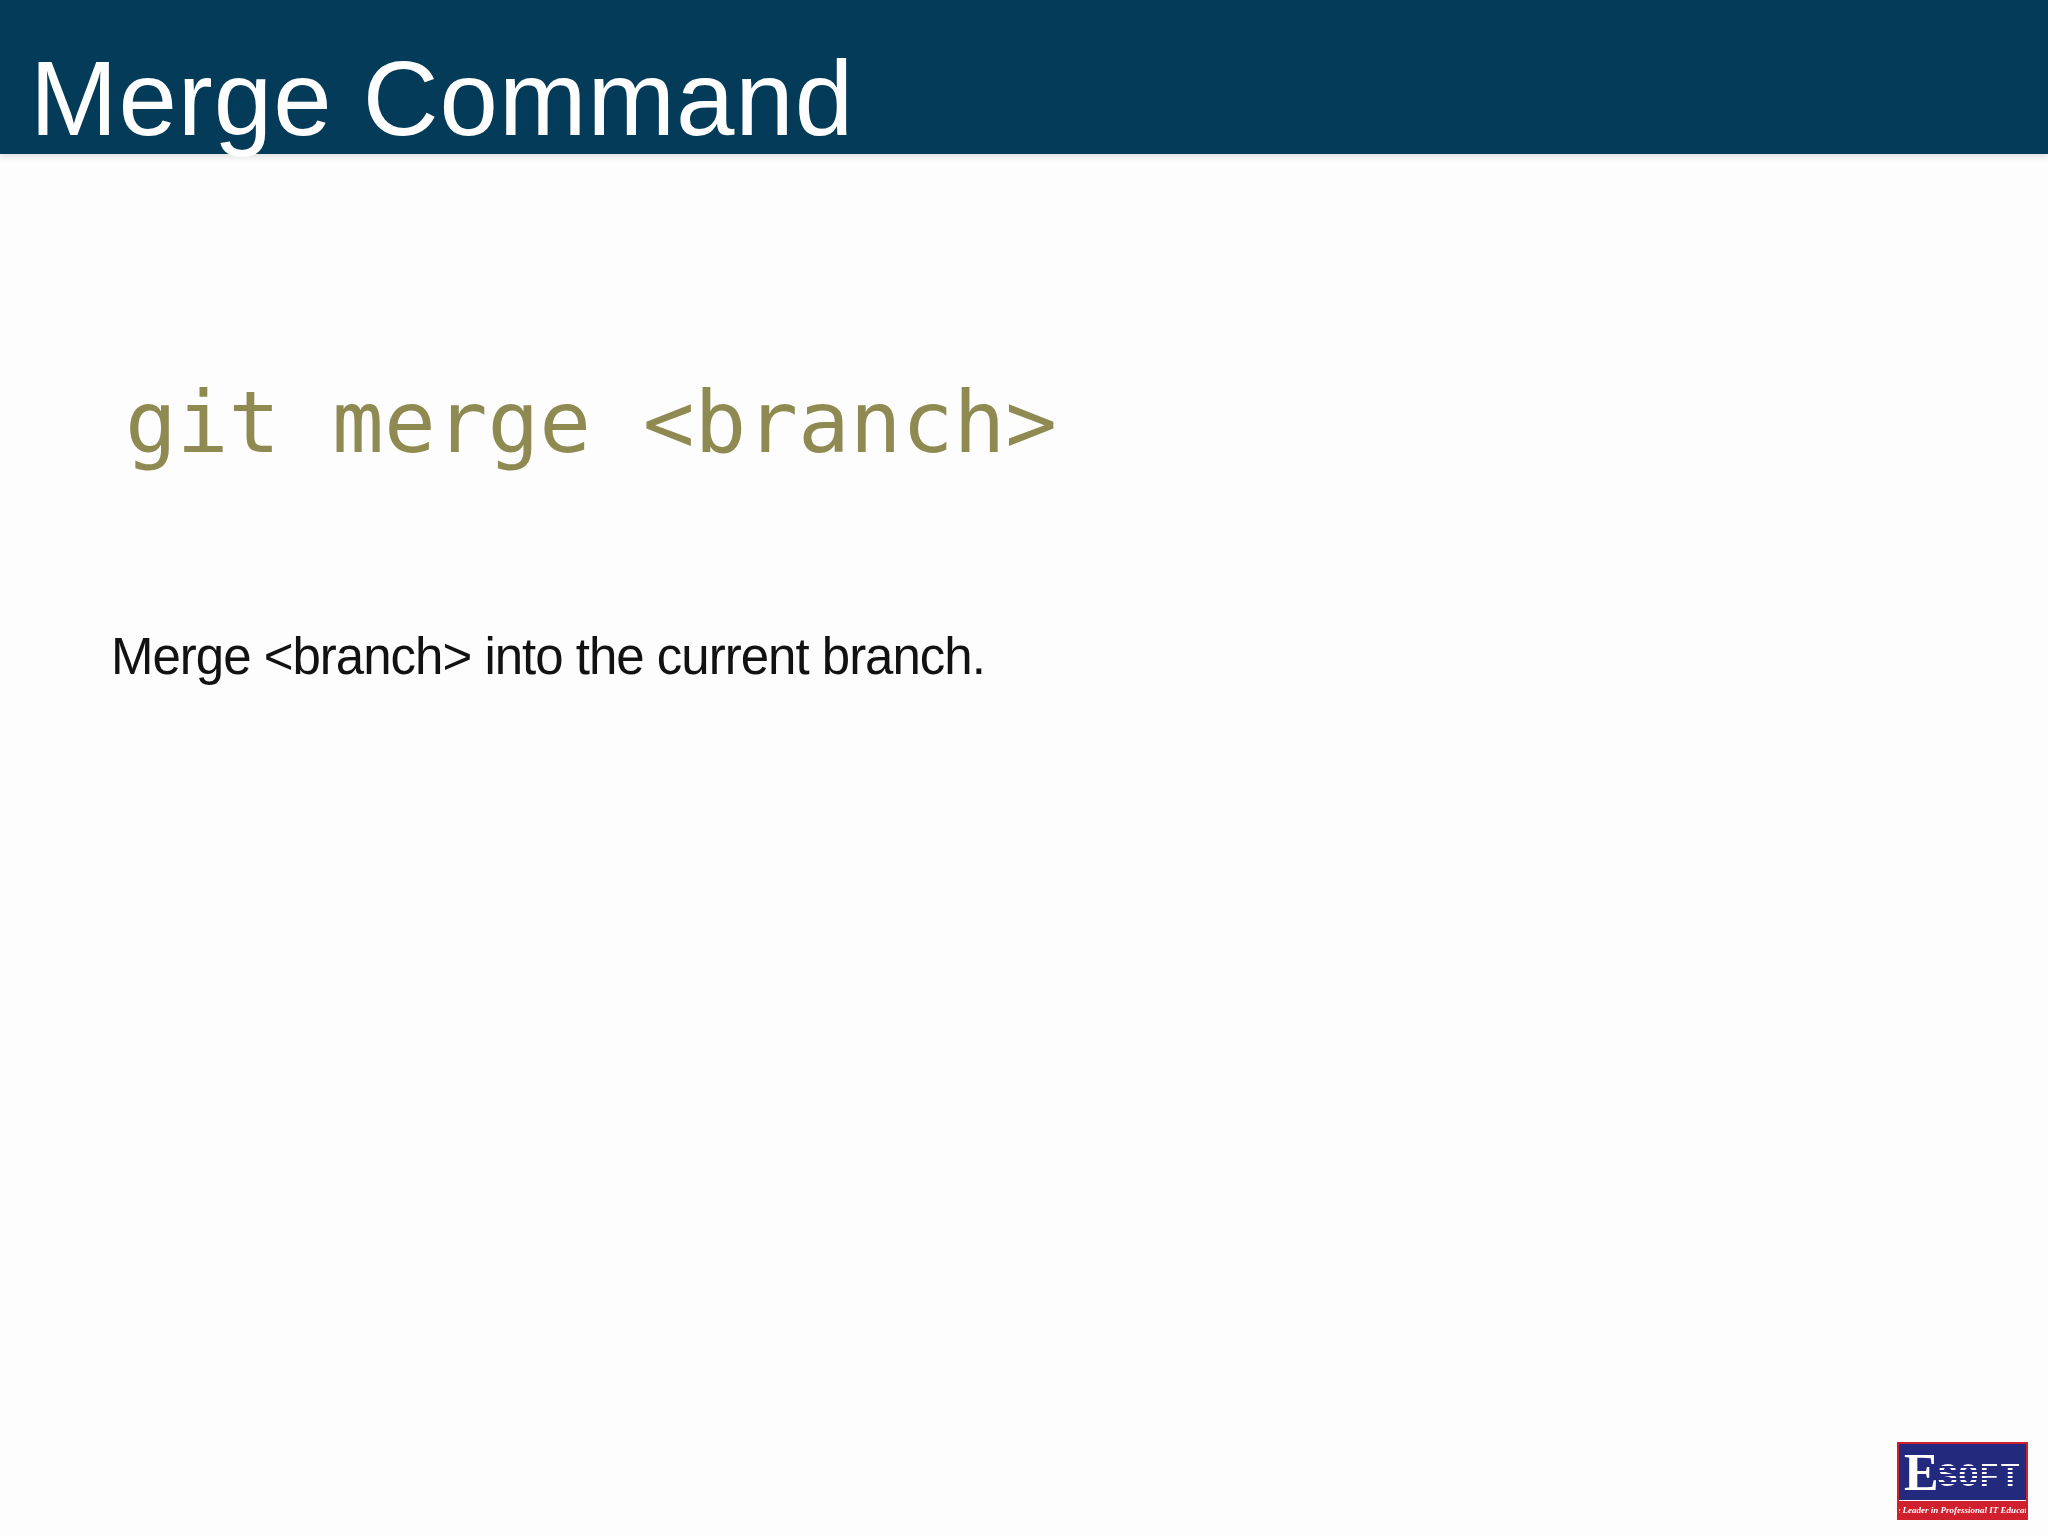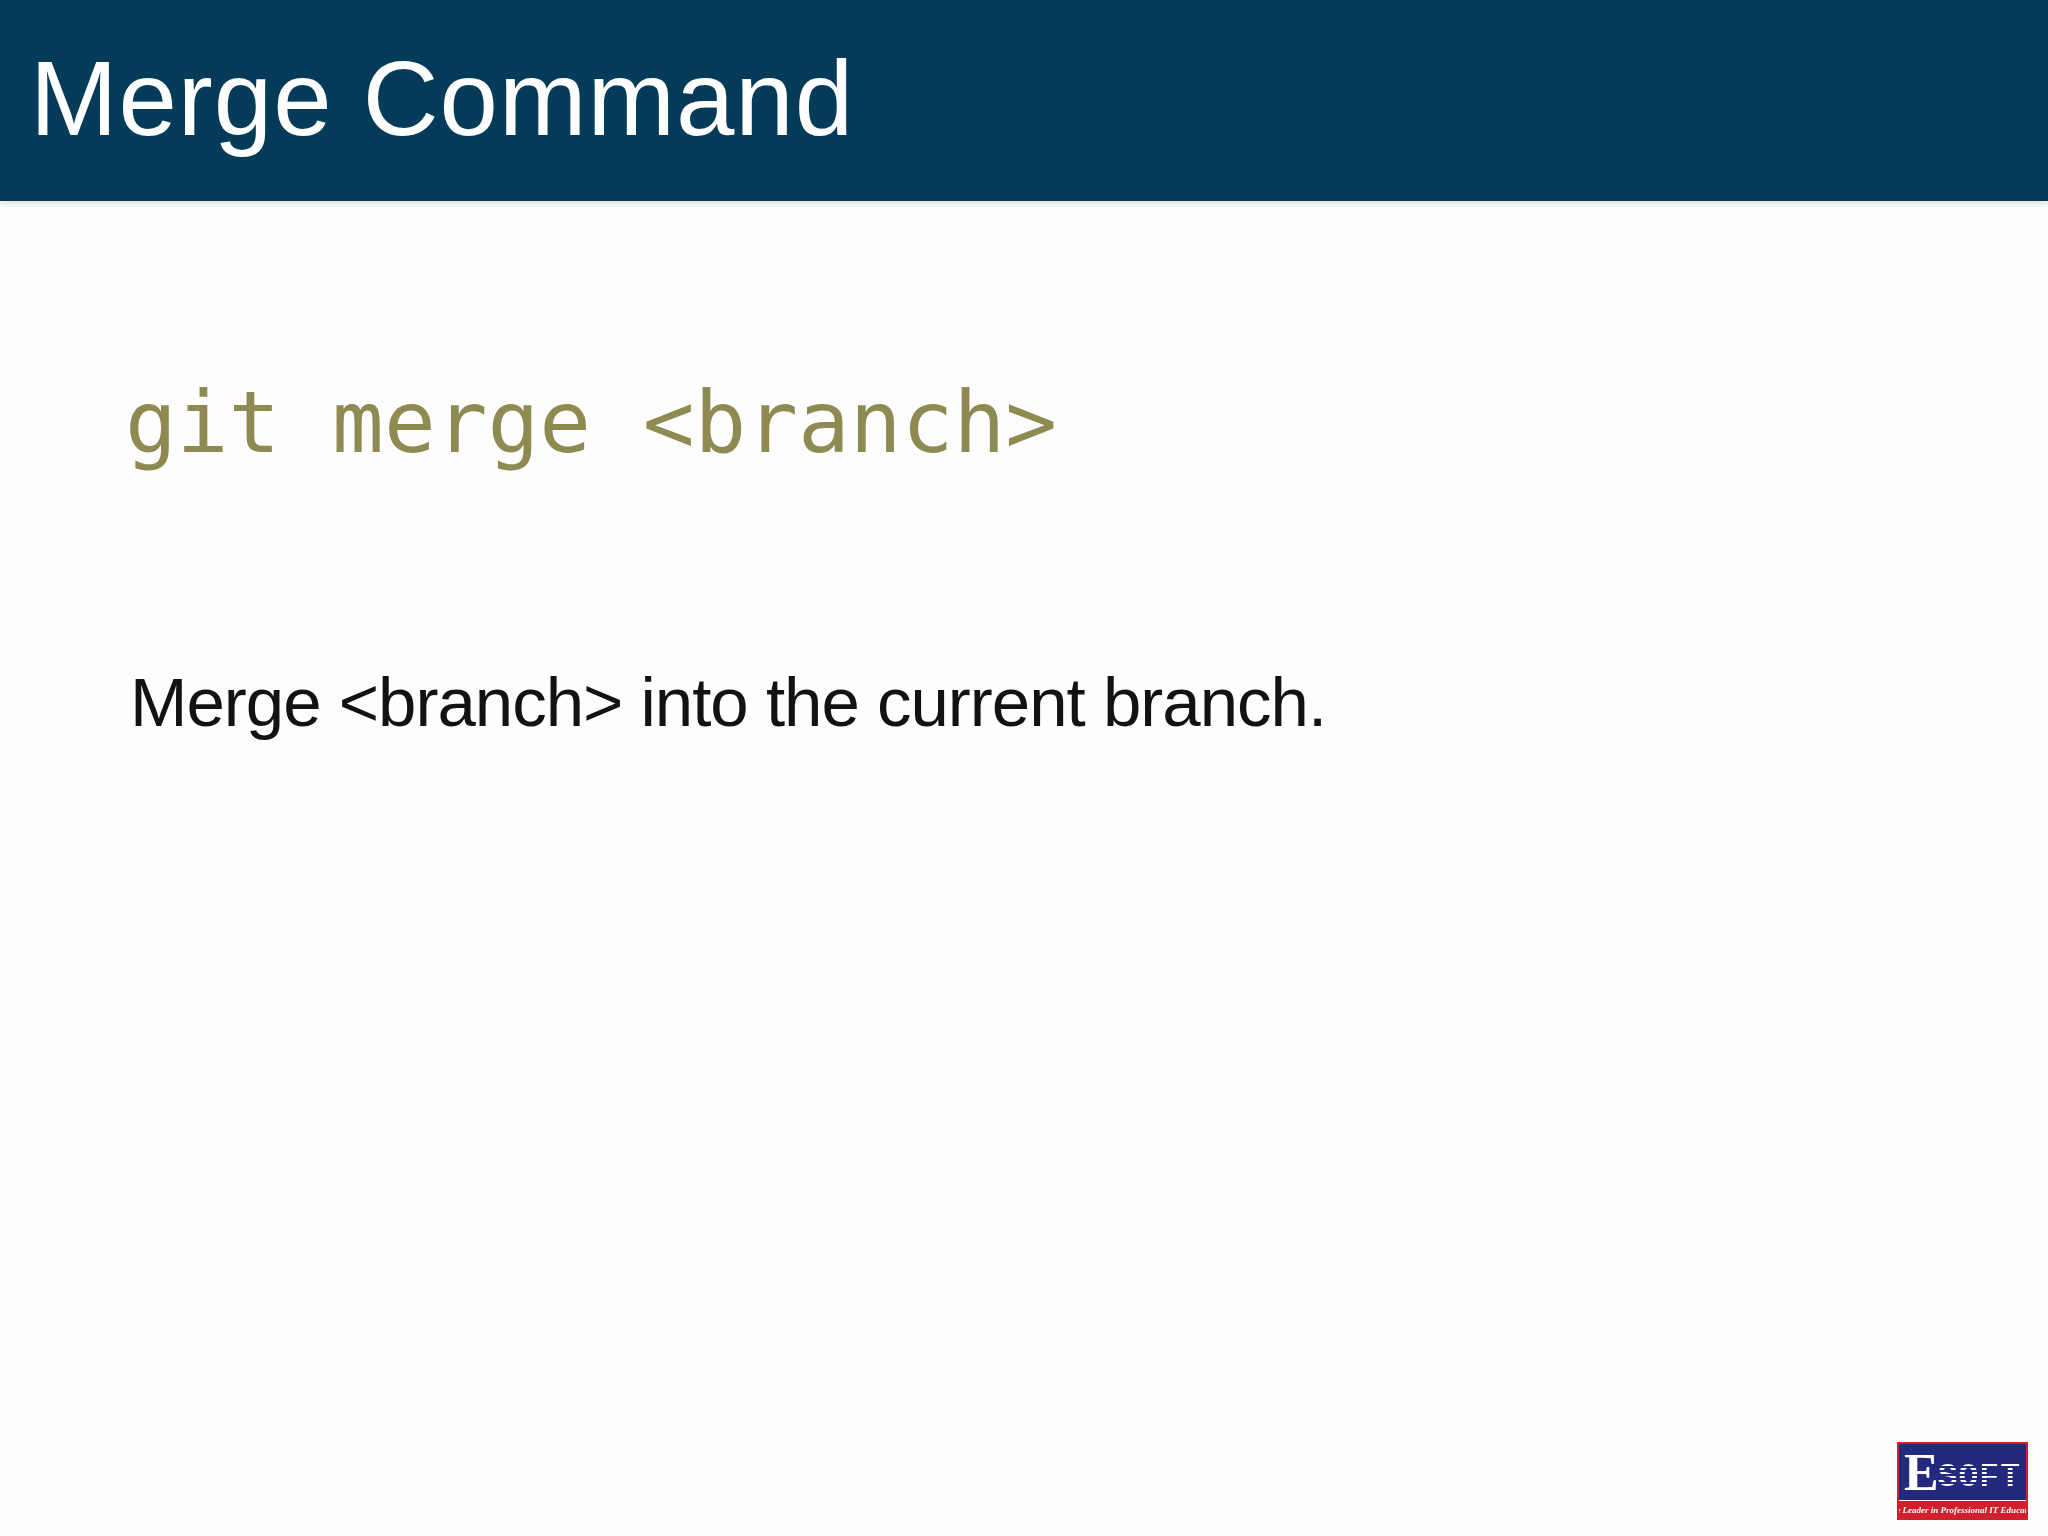--- a/index.html
+++ b/index.html
@@ -24,21 +24,21 @@
   .slide {
     position: absolute;
     inset: 0;
     background: var(--body-bg);
   }
 
   .header {
     position: absolute;
     left: 0; top: 0;
     width: 2048px;
-    height: 201px;
+    height: 154px;
     background: var(--header-bg);
     box-shadow: 0 3px 6px rgba(0,0,0,0.12);
   }
   .header .title {
     position: absolute;
     left: 30px;
     top: 46px;
     font-size: 105px;
     line-height: 1;
     font-weight: 400;
@@ -53,28 +53,27 @@
     top: 379px;
     font-family: "DejaVu Sans Mono", monospace;
     font-size: 86px;
     line-height: 1;
     color: var(--code-color);
     white-space: nowrap;
   }
 
   .description {
     position: absolute;
-    left: 130px;
+    left: 111px;
     top: 631px;
-    font-size: 69px;
+    font-size: 51px;
     line-height: 1;
     color: var(--text-color);
     white-space: nowrap;
     letter-spacing: -1px;
-    margin-top: 37px;
   }
 
   
   .logo {
     position: absolute;
     right: 20px;
     bottom: 16px;
     width: 131px;
     height: 78px;
     background: var(--logo-blue);

